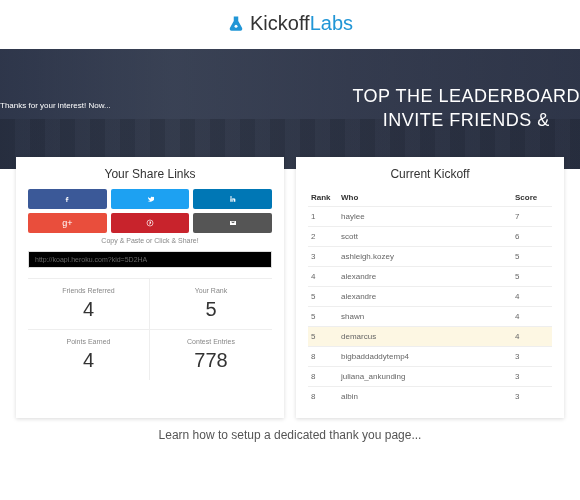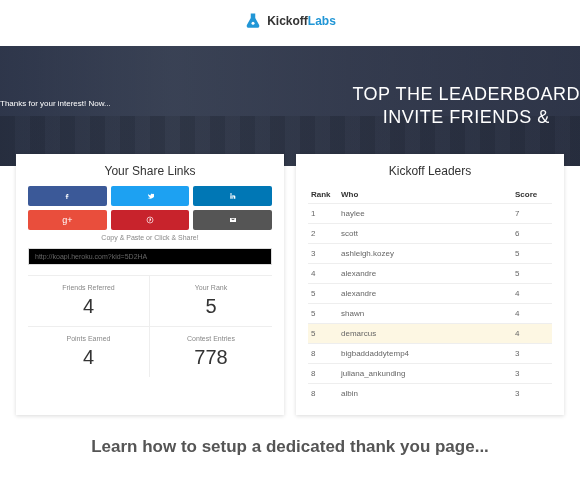--- a/index.html
+++ b/index.html
@@ -1,18 +1,18 @@
 <!DOCTYPE html>
 <html><head>
 <meta charset="utf-8">
 <style>
 *{margin:0;padding:0;box-sizing:border-box;font-family:Arial,Helvetica,sans-serif}
 body{background:#fff;width:580px;height:500px;overflow:hidden}
 .header{text-align:center;padding:12px 0;background:#fff}
-.logo{display:inline-flex;align-items:center;gap:5px;font-weight:bold;font-size:12px}
+.logo{display:inline-flex;align-items:center;gap:5px;font-weight:normal;font-size:20px}
 .logo-icon{width:18px;height:18px;display:inline-block}
 .logo-kickoff{color:#333}
 .logo-labs{color:#2196d6}
 .hero{height:120px;background:linear-gradient(rgba(40,45,60,0.65),rgba(40,45,60,0.65)),linear-gradient(90deg,#3a4866 0%,#5a6882 30%,#4a5570 60%,#3a4560 100%);position:relative;color:#fff;text-align:center;display:flex;flex-direction:row;justify-content:space-between;align-items:center}
 .hero::after{content:"";position:absolute;bottom:0;left:0;right:0;height:50px;background:repeating-linear-gradient(90deg,rgba(20,25,35,0.3) 0 15px,rgba(30,35,45,0.2) 15px 30px)}
 .hero-top{font-size:8px;margin-bottom:6px;position:relative;z-index:1}
 .hero-title{font-size:18px;font-weight:500;letter-spacing:0.5px;line-height:1.3;position:relative;z-index:1}
 .cards{display:flex;gap:12px;padding:0 16px;margin-top:-12px;position:relative;z-index:2}
 .card{background:#fff;box-shadow:0 1px 4px rgba(0,0,0,0.15);flex:1;padding:10px 12px 12px}
 .card-title{text-align:center;font-size:12px;color:#333;margin-bottom:8px;font-weight:400}
@@ -26,21 +26,21 @@
 .stat{text-align:center;padding:8px 0;border-top:1px solid #eee}
 .stat:nth-child(odd){border-right:1px solid #eee}
 .stat-label{font-size:7px;color:#888;margin-bottom:4px}
 .stat-value{font-size:20px;color:#333;font-weight:400}
 .leaders-table{width:100%;font-size:8px;border-collapse:collapse}
 .leaders-table th{text-align:left;font-weight:bold;color:#333;padding:4px 3px;font-size:8px}
 .leaders-table td{padding:5px 3px;border-top:1px solid #eee;color:#666}
 .leaders-table tr.hl{background:#fdf7e3}
 .leaders-table td.rank{width:30px}
 .leaders-table td.score,.leaders-table th.score{text-align:left;width:40px}
-.footer-text{text-align:center;font-size:17px;color:#555;margin-top:22px;font-weight:700}
+.footer-text{text-align:center;font-size:12px;color:#555;margin-top:10px;font-weight:400}
 </style>
 </head>
 <body>
 
 <div class="header">
   <div class="logo">
     <span class="logo-icon">
       <svg viewBox="0 0 24 24" width="18" height="18">
           <path fill="#2196d6" d="M9 2v6l-5 9c-1 2 0 4 2 4h12c2 0 3-2 2-4l-5-9V2H9z"></path>
           <circle cx="12" cy="15" r="2" fill="#fff"></circle>
@@ -111,21 +111,21 @@
         <div class="stat-value">4</div>
       </div>
       <div class="stat">
         <div class="stat-label">Contest Entries</div>
         <div class="stat-value">778</div>
       </div>
     </div>
   </div>
 
   <div class="card">
-    <div class="card-title">Kickoff Leaders</div>
+    <div class="card-title">Current Kickoff</div>
     <table class="leaders-table">
       <thead>
         <tr>
           <th class="rank">Rank</th>
           <th>Who</th>
           <th class="score">Score</th>
         </tr>
       </thead>
       <tbody id="leaders-body">
           <tr>

